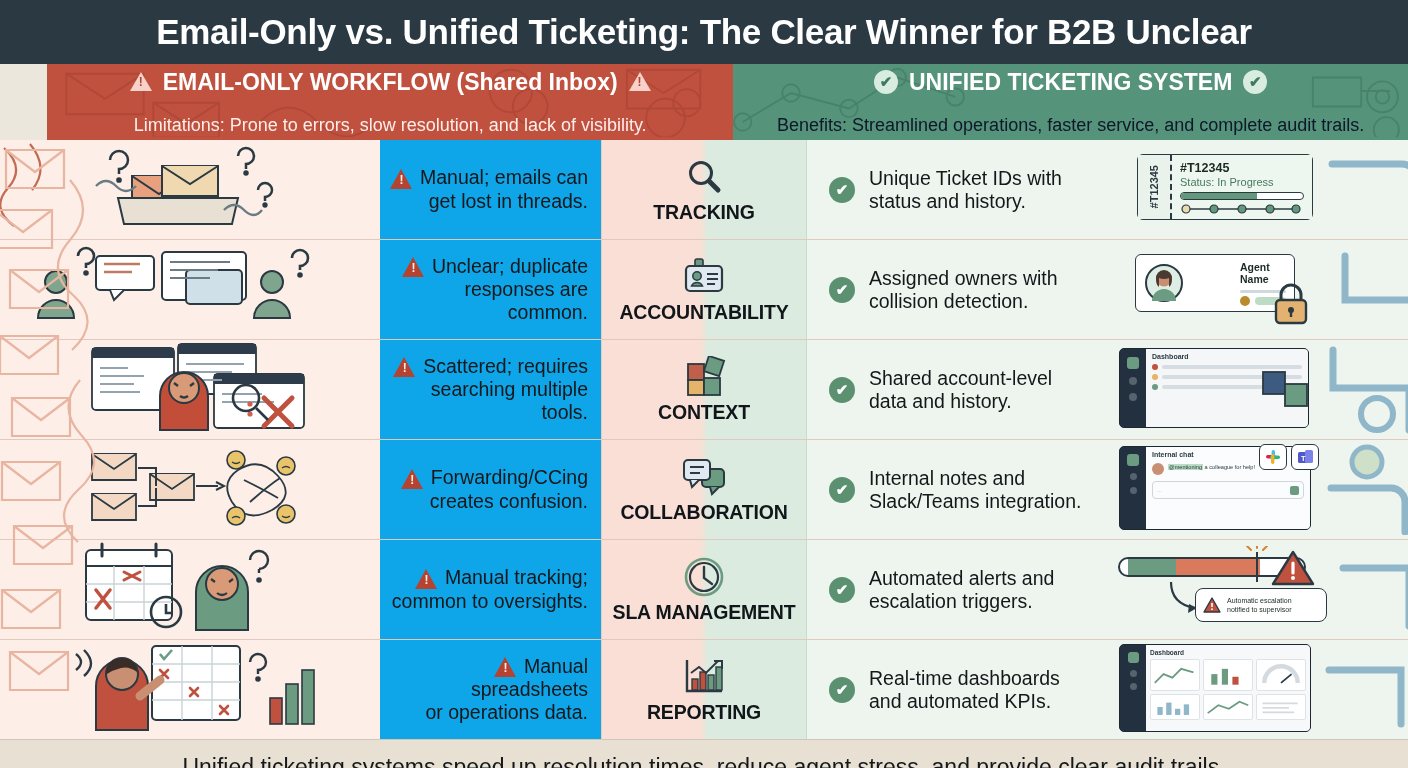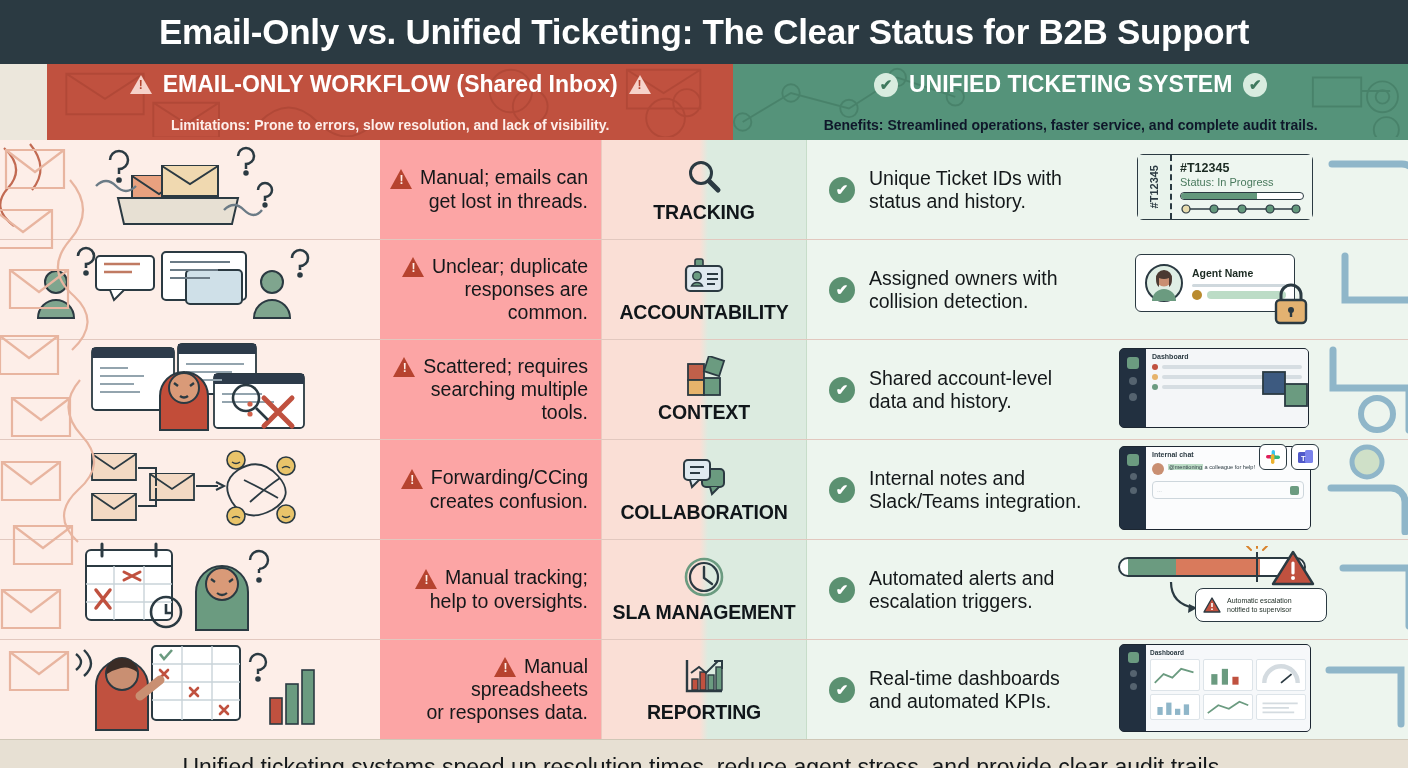--- a/index.html
+++ b/index.html
@@ -39,22 +39,22 @@
     color: #fff;
   }
   .band-left  { width: 710px; background: #c0513f; }
   .band-right { width: 698px; background: #55937a; }
   .band-title {
     font-size: 23px; font-weight: bold;
     display: flex; align-items: center; gap: 11px;
     z-index: 2; white-space: nowrap;
   }
   .band-sub {
-    font-size: 14px; margin-top: 19px; z-index: 2;
-    color: #fdeeea; white-space: nowrap; font-weight: bold;
+    font-size: 18px; margin-top: 19px; z-index: 2;
+    color: #fdeeea; white-space: nowrap;
   }
   .band-right .band-sub { color: #0f172a; }
   .band-deco { position: absolute; inset: 0; opacity: .22; z-index: 1; }
 
   .tri-badge {
     width: 22px; height: 20px; position: relative; display: inline-block;
   }
   .tri-badge::before {
     content:""; position:absolute; left:0; top:0;
     border-left: 11px solid transparent;
@@ -79,21 +79,21 @@
     flex: 1 1 0; display: flex; position: relative;
     border-bottom: 1px solid #e2c8bf;
   }
   .row:last-child { border-bottom: none; }
 
   .cell { position: relative; overflow: hidden; }
 
   
   .c-art-left   { width: 380px; background: #fdeee8; }
   
-  .c-txt-left   { width: 222px; background: #fca5a5;
+  .c-txt-left   { width: 222px; background: #0ea5e9;
                   display: flex; align-items: center; justify-content: flex-end;
                   padding-right: 13px; }
   
   .c-center     { width: 205px; background: linear-gradient(90deg,#fadfd6 0%,#fadfd6 48%,#dcebe0 52%,#dcebe0 100%);
                   display: flex; flex-direction: column;
                   align-items: center; justify-content: center; gap: 2px; }
   
   .c-txt-right  { width: 310px; background: #edf5ee;
                   display: flex; align-items: center; gap: 14px; padding-left: 22px; }
   
@@ -159,21 +159,21 @@
   .browser .side { width: 26px; background: #223040; }
   .browser .main { flex:1; background: #f4f6f8; }
   .tile { background:#fff; border:1.5px solid #2b3a42; border-radius:6px; }
 </style>
 </head>
 <body>
 
 <div id="page">
 
   <div class="title-bar">
-    <h1>Email-Only vs. Unified Ticketing: The Clear Status for B2B Support</h1>
+    <h1>Email-Only vs. Unified Ticketing: The Clear Winner for B2B Unclear</h1>
   </div>
 
   <div class="bands">
     <div class="band band-left">
       <svg class="band-deco" viewBox="0 0 710 76" preserveAspectRatio="none">
         <g stroke="#7e2a1c" stroke-width="2" fill="none">
           <path d="M20 10 l40 26 l40 -26 M20 10 h80 v42 h-80z"></path>
           <path d="M110 40 l34 22 l34 -22 M110 40 h68 v36 h-68z"></path>
           <path d="M600 6 l38 24 l38 -24 M600 6 h76 v40 h-76z"></path>
           <circle cx="480" cy="28" r="22"></circle>
@@ -351,21 +351,21 @@
 collision detection.</div>
       </div>
       <div class="cell c-art-right">
         <div class="mini tile" style="left:18px; top:14px; width:160px; height:58px; display:flex; align-items:center; gap:8px; padding:0 8px; background:#fff;">
           <svg width="40" height="40" viewBox="0 0 40 40">
               <circle cx="20" cy="20" r="18" fill="#dfeee4" stroke="#2b3a42" stroke-width="2"></circle>
               <circle cx="20" cy="16" r="7.5" fill="#c98f72"></circle>
               <path d="M20 7 a8 8 0 0 1 8 9 q0 6 -3 8 l0 -9 q-5 2 -10 0 l0 9 q-3 -2 -3 -8 a8 8 0 0 1 8 -9z" fill="#4b3a32"></path>
               <path d="M8 38 a12 12 0 0 1 24 0z" fill="#6b9b80"></path>
             </svg>
-          <div style="flex:1;">
+          <div style="flex:1;margin-left:48px;">
             <div style="font-size:10.5px; font-weight:bold; color:#1b2a22;">Agent Name</div>
             <div style="height:3px; background:#cfd8dd; margin:5px 0 3px; border-radius:2px;"></div>
             <div style="display:flex; align-items:center; gap:5px;">
               <span style="width:10px;height:10px;border-radius:50%;background:#b98b2e;display:inline-block;"></span>
               <span style="flex:1;height:8px;background:#bcdcc6;border-radius:4px;display:inline-block;"></span>
             </div>
           </div>
         </div>
         <svg class="mini" style="left:152px; top:40px; width:44px; height:46px;" viewBox="0 0 44 46">
           <path d="M12 20 v-5 a10 10 0 0 1 20 0 v5" fill="none" stroke="#2b3a42" stroke-width="3"></path>
@@ -607,21 +607,21 @@
             </g>
           <g stroke="#2b3a42" stroke-width="2.4" fill="none">
               <path d="M250 20 a9 9 0 1 1 9 9"></path>
               <path d="M259 29 v4"></path>
               <circle cx="259" cy="40" r="1.6" fill="#2b3a42"></circle>
             </g>
         </svg>
       </div>
       <div class="cell c-txt-left">
         <div class="neg-text"><span class="warn-ico"></span><span>Manual tracking;
-help to oversights.</span></div>
+common to oversights.</span></div>
       </div>
       <div class="cell c-center">
         <div class="cat-icon">
           <svg width="42" height="42" viewBox="0 0 42 42">
               <circle cx="21" cy="21" r="18" fill="none" stroke="#6b9b80" stroke-width="2.6"></circle>
               <circle cx="21" cy="21" r="14" fill="none" stroke="#2b3a42" stroke-width="2.2"></circle>
               <path d="M21 11 v11 l8 6" fill="none" stroke="#2b3a42" stroke-width="2.4" stroke-linecap="round"></path>
             </svg>
         </div>
         <div class="cat-label">SLA MANAGEMENT</div>
@@ -701,21 +701,21 @@
             </g>
           <g stroke="#2b3a42" stroke-width="1.6">
             <rect x="270" y="58" width="12" height="26" fill="#c0513f"></rect>
             <rect x="286" y="44" width="12" height="40" fill="#6b9b80"></rect>
             <rect x="302" y="30" width="12" height="54" fill="#6b9b80"></rect>
           </g>
         </svg>
       </div>
       <div class="cell c-txt-left">
         <div class="neg-text"><span class="warn-ico"></span><span>Manual spreadsheets
-or responses data.</span></div>
+or operations data.</span></div>
       </div>
       <div class="cell c-center">
         <div class="cat-icon">
           <svg width="44" height="40" viewBox="0 0 44 40">
             <path d="M5 3 V34 H40" fill="none" stroke="#2b3a42" stroke-width="2.4"></path>
             <rect x="10" y="22" width="6" height="11" fill="#c0513f" stroke="#2b3a42" stroke-width="1.4"></rect>
             <rect x="18" y="15" width="6" height="18" fill="#c0513f" stroke="#2b3a42" stroke-width="1.4"></rect>
             <rect x="26" y="18" width="6" height="15" fill="#6b9b80" stroke="#2b3a42" stroke-width="1.4"></rect>
             <rect x="34" y="10" width="6" height="23" fill="#6b9b80" stroke="#2b3a42" stroke-width="1.4"></rect>
             <path d="M9 16 l8 -6 l7 6 l12 -12" fill="none" stroke="#2b3a42" stroke-width="2"></path>

